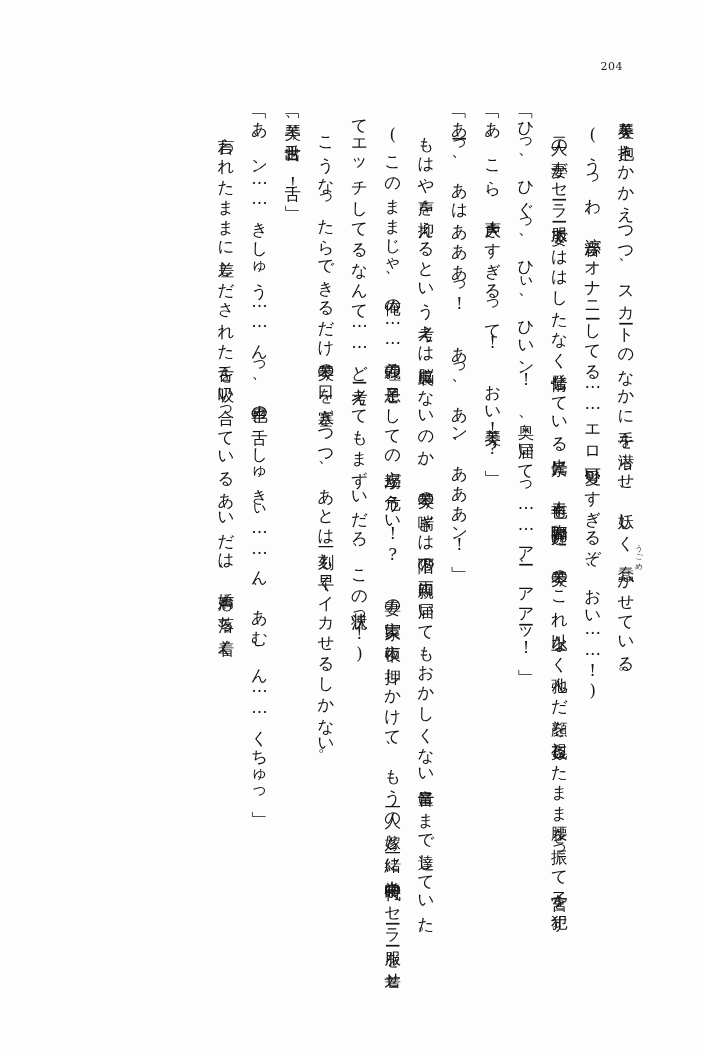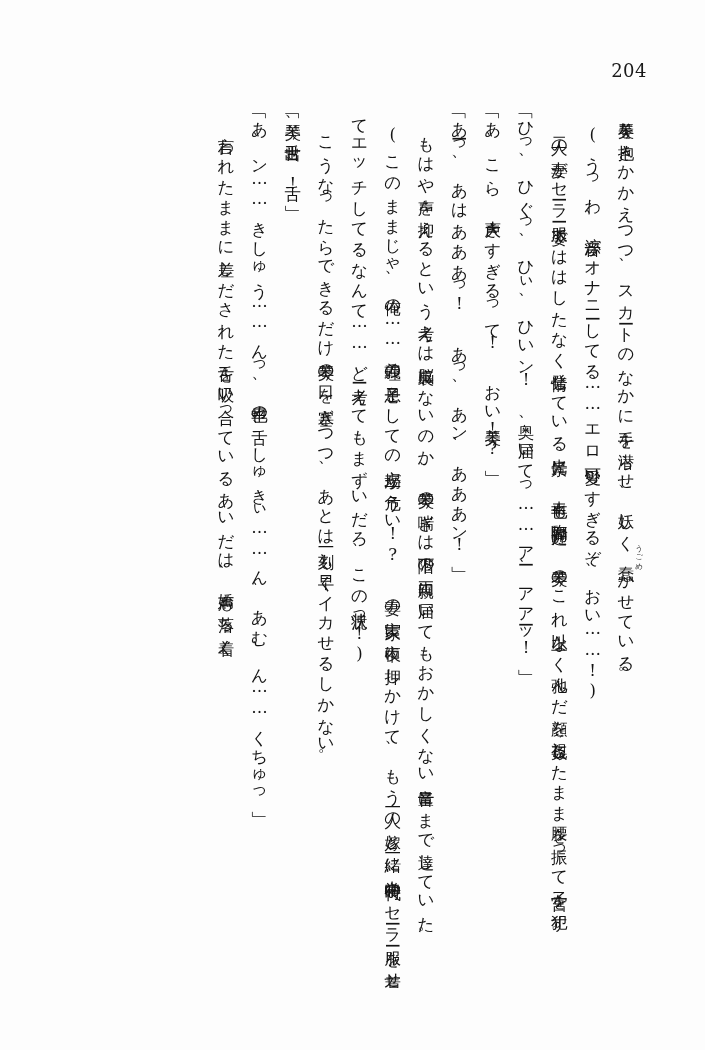--- a/index.html
+++ b/index.html
@@ -16,22 +16,22 @@
   }
   #page {
     position: relative;
     width: 705px;
     height: 1050px;
     background: #fdfdfd;
   }
   #page-number {
     position: absolute;
     top: 60px;
-    right: 58px;
-    font-size: 18px;
+    right: 82px;
+    font-size: 11px;
     letter-spacing: 0.5px;
     color: #1a1a1a;
     font-family: "DejaVu Serif", "Liberation Serif", serif;
   }
   
   #text-body {
     position: absolute;
     top: 108px;
     right: 62px;
     width: 565px;

